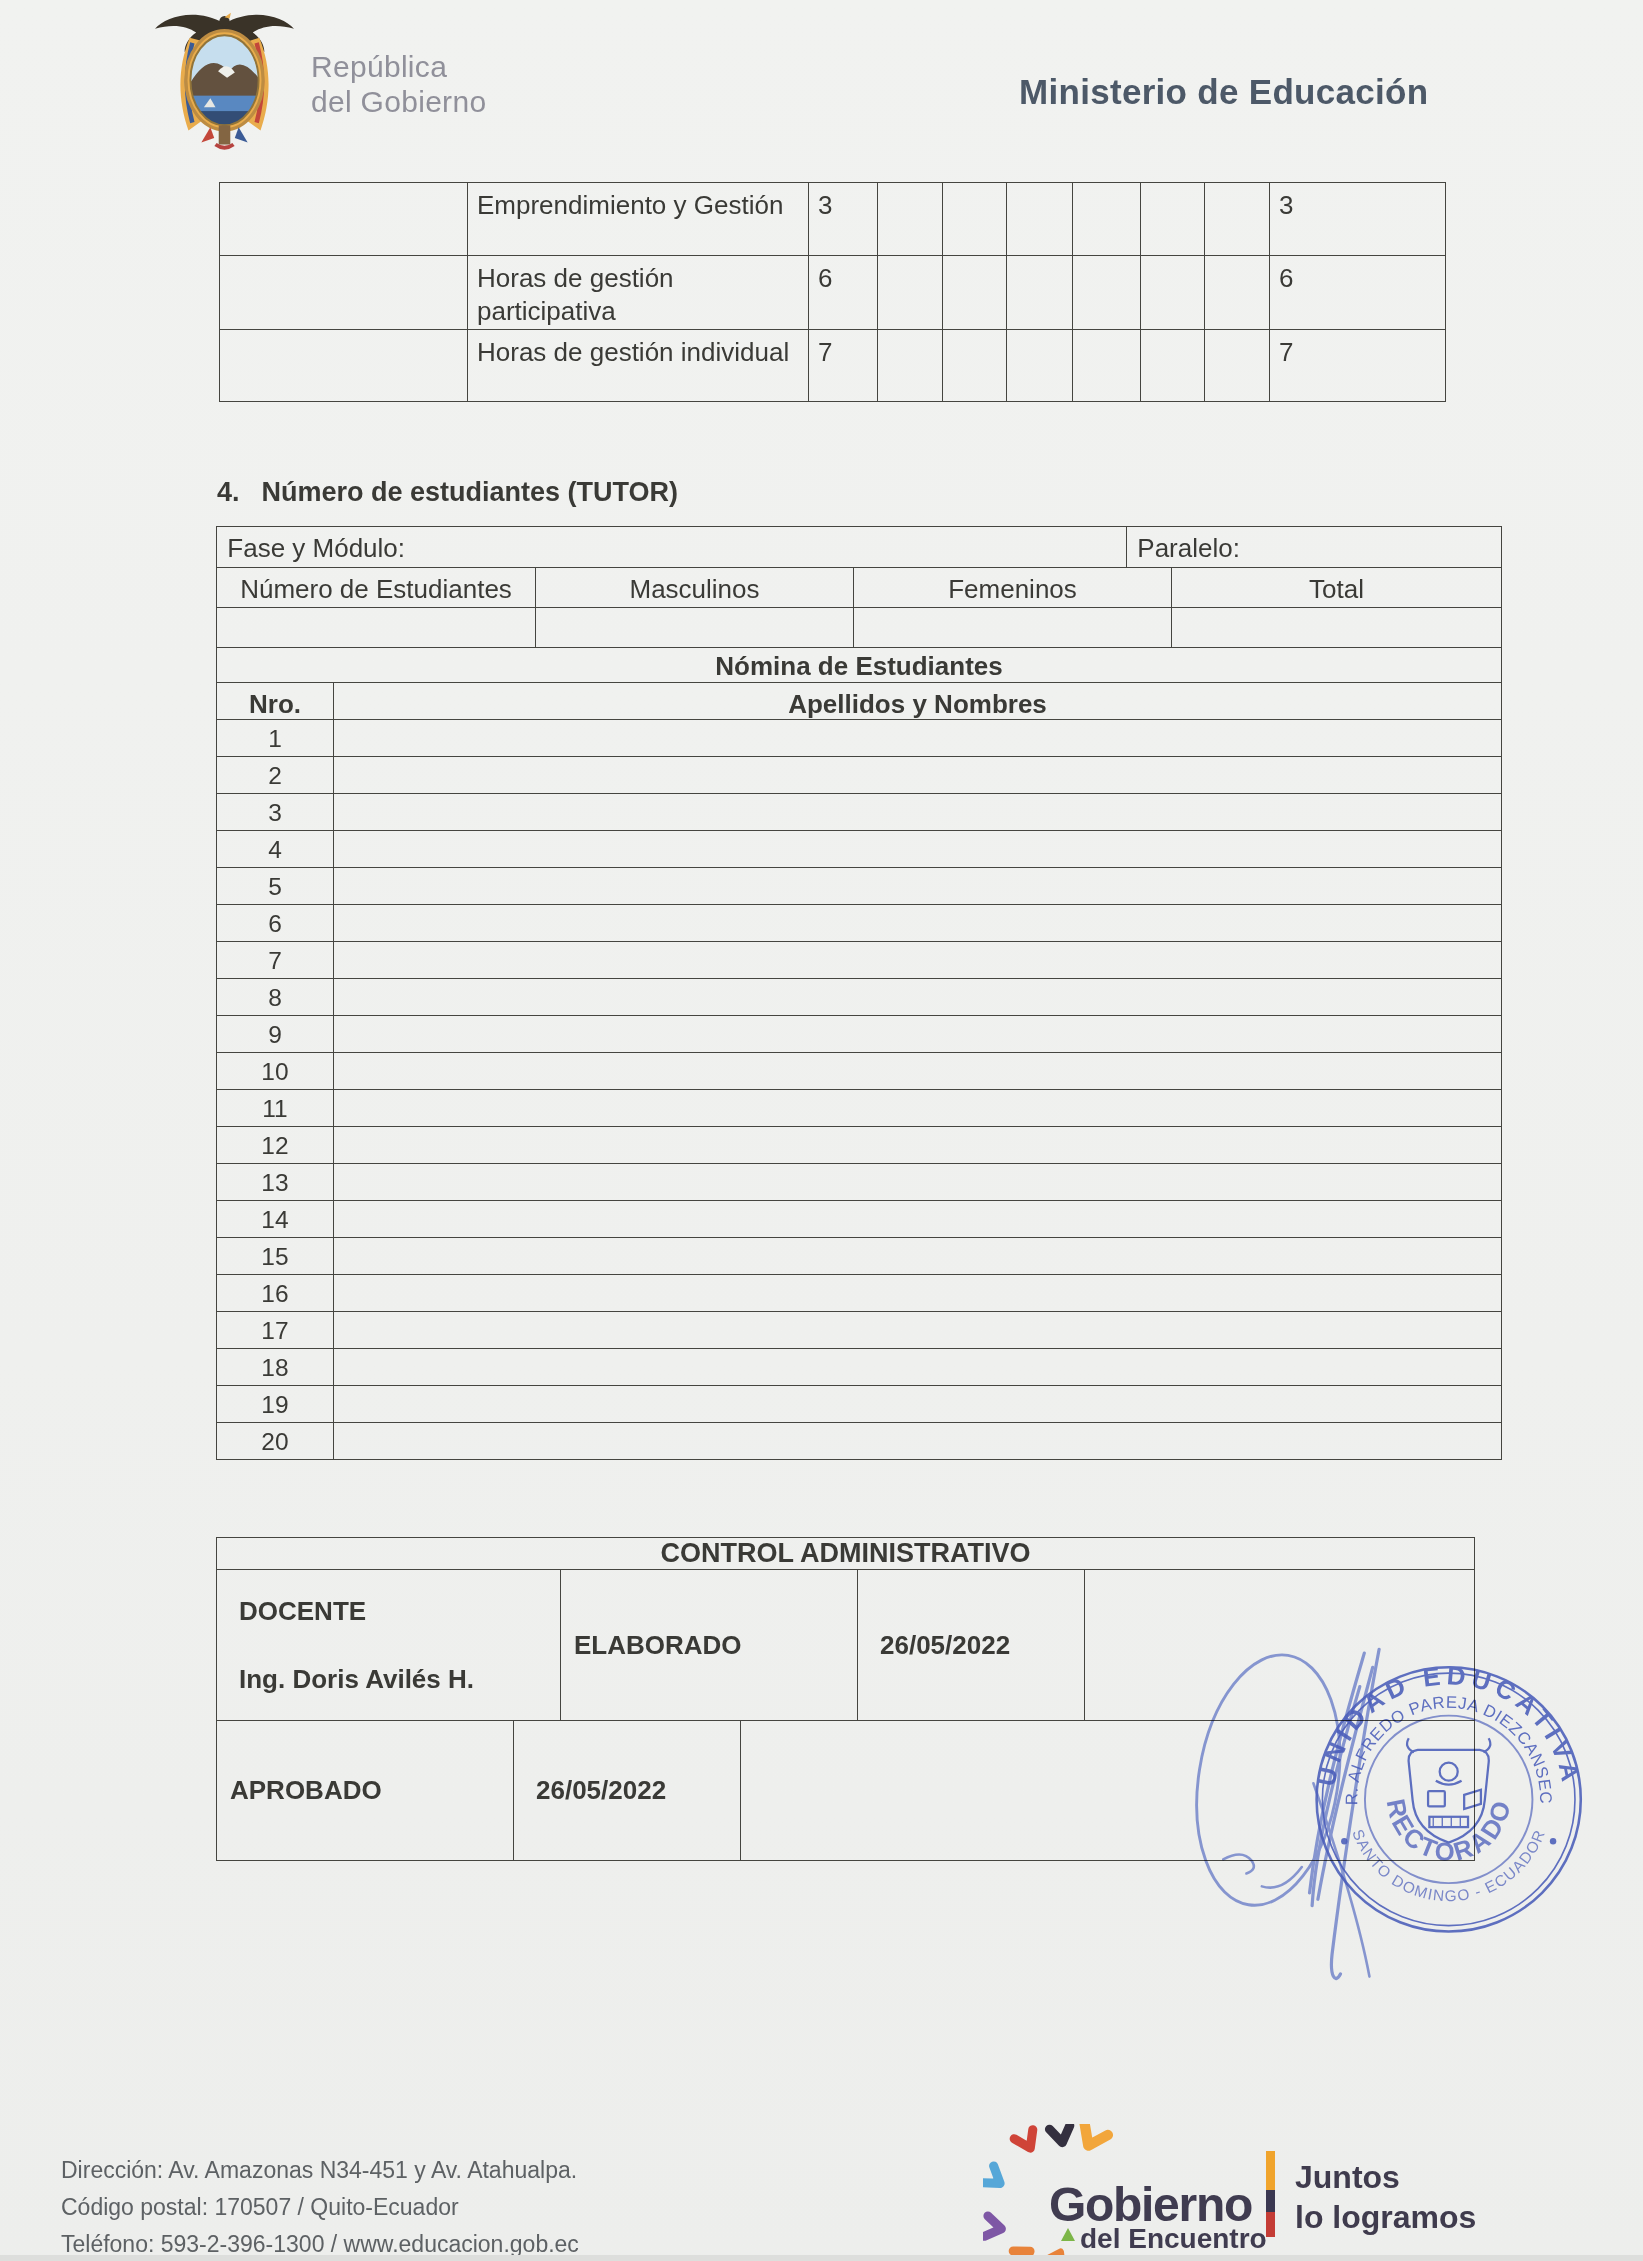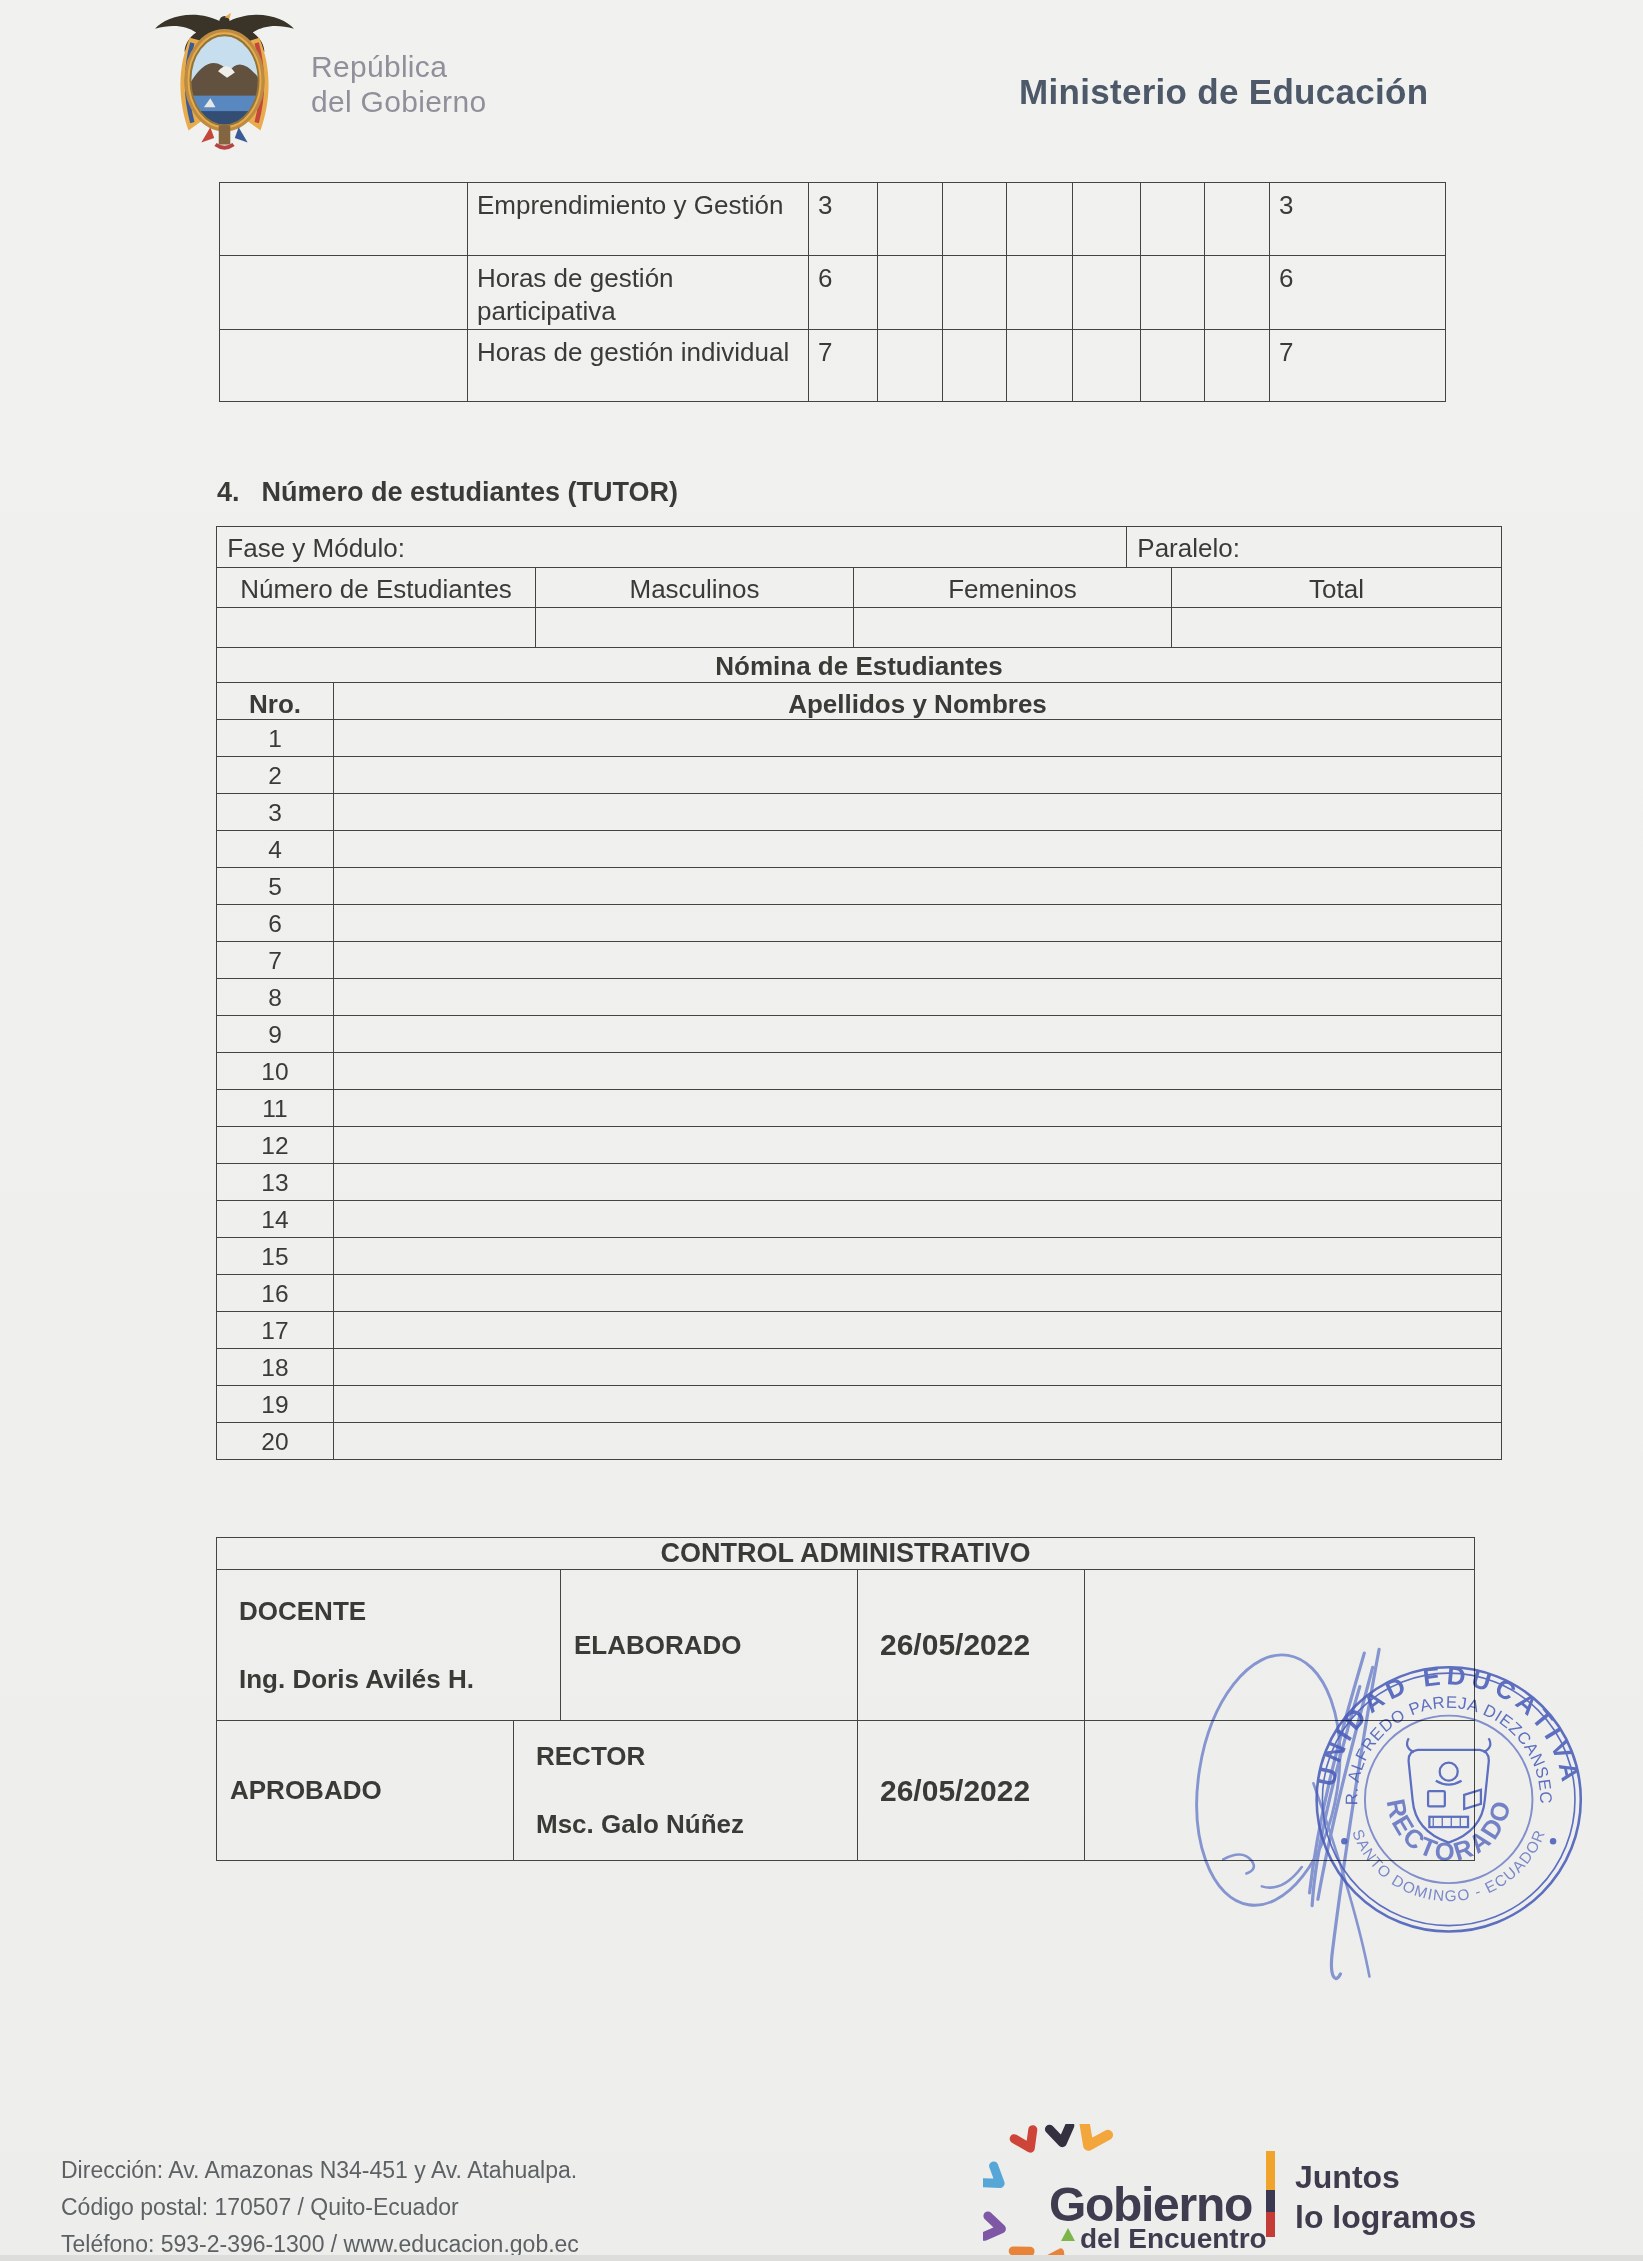--- a/index.html
+++ b/index.html
@@ -46,21 +46,21 @@
   .ra0{width:910px;} .ra1{flex:1;}
   .rb0{width:319px;} .rb1{width:318px;} .rb2{width:318px;} .rb3{flex:1;}
   .rn{width:117px;} .rx{flex:1;}
   .numcell{font-size:24.5px;line-height:37px;text-align:center;padding:0;}
   
   .control{left:216px;top:1537px;width:1259px;}
   .ct-title{height:31px;font-size:27px;font-weight:bold;text-align:center;line-height:30px;}
   .ct-r1{height:151px;} .ct-r2{height:140px;}
   .cc0{width:297px;display:flex;align-items:center;padding-left:13px;font-size:26px;font-weight:bold;}
   .cc1{width:344px;display:flex;flex-direction:column;justify-content:center;gap:37px;padding-left:22px;font-size:26px;font-weight:bold;}
-  .cc2{width:227px;display:flex;align-items:center;padding-left:22px;font-size:30px;font-weight:bold;}
+  .cc2{width:227px;display:flex;align-items:center;padding-left:22px;font-size:26px;font-weight:bold;}
   .cc3{flex:1;}
   
   .stamp{left:1147px;top:1590px;mix-blend-mode:multiply;}
   
   .addr{left:61px;top:2152px;font-size:23px;line-height:37px;color:#5d6164;}
   .govburst{left:983px;top:2124px;}
   .gob1{left:1049px;top:2177px;font-size:48px;font-weight:bold;color:#403c50;letter-spacing:-1.3px;}
   .gob2{left:1080px;top:2223px;font-size:28px;font-weight:bold;color:#403c50;}
   .greentri{left:1061px;top:2228px;width:0;height:0;border-left:7px solid transparent;border-right:7px solid transparent;border-bottom:13px solid #7cb648;}
   .flagbar{left:1266px;top:2151px;width:9px;height:85px;}
@@ -271,24 +271,20 @@
       <div class="gc cc1">
         <div>DOCENTE</div>
         <div>Ing. Doris Avilés H.</div>
       </div>
       <div class="gc cc0">ELABORADO</div>
       <div class="gc cc2">26/05/2022</div>
       <div class="gc cc3"></div>
     </div>
     <div class="grow ct-r2">
       <div class="gc cc0">APROBADO</div>
-      <div class="gc cc1">
-        <div>RECTOR</div>
-        <div>Msc. Galo Núñez</div>
-      </div>
       <div class="gc cc2">26/05/2022</div>
       <div class="gc cc3"></div>
     </div>
   </div>
 
   <svg class="abs stamp" width="490" height="451" viewBox="0 0 760 700">
     <defs>
       <path id="arcTop" d="M 290,325 A 178,178 0 1 1 646,325" fill="none"></path>
       <path id="arcInner" d="M 326,325 A 142,142 0 1 1 610,325" fill="none"></path>
       <path id="arcBotBig" d="M 373,325 A 95,95 0 0 0 563,325" fill="none"></path>

